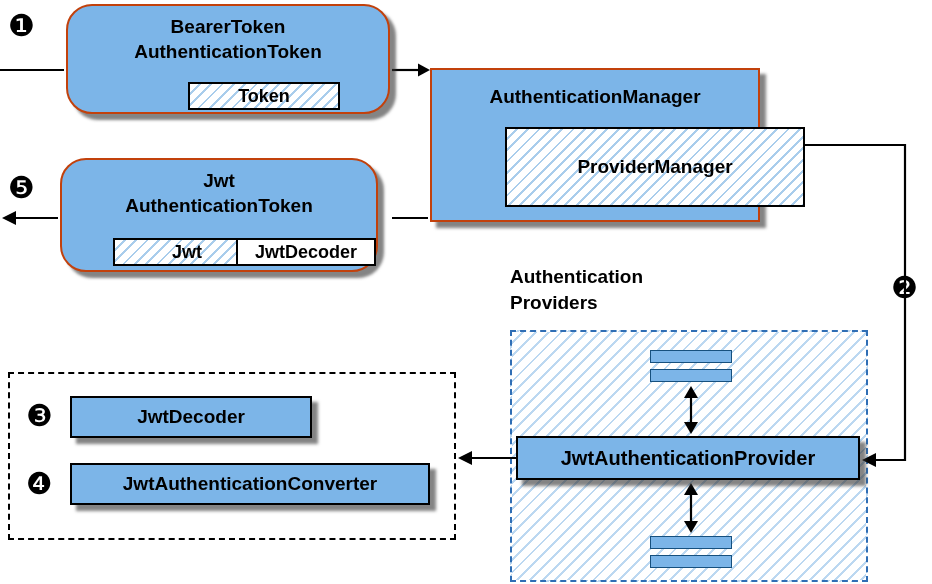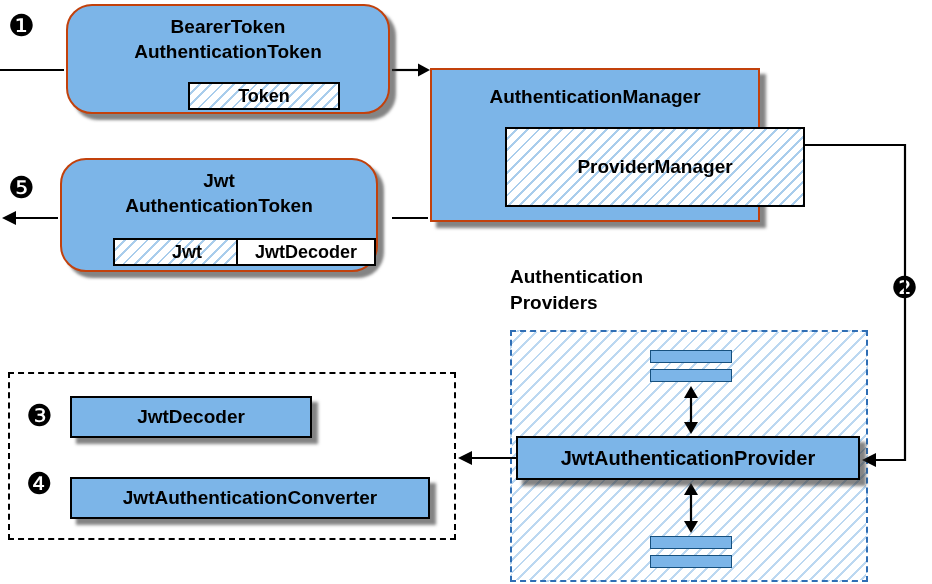--- a/index.html
+++ b/index.html
@@ -128,15 +128,15 @@
   </div>
 
   <div class="bar" style="left:650px;top:350px"></div>
   <div class="bar" style="left:650px;top:369px"></div>
   <div class="bar" style="left:650px;top:536px"></div>
   <div class="bar" style="left:650px;top:555px"></div>
 
   <div class="leaf" style="left:70px;top:396px;width:242px;height:42px;font-size:19px">JwtDecoder</div>
 
   <div class="leaf" style="left:516px;top:436px;width:344px;height:44px">JwtAuthenticationProvider</div>
-  <div class="leaf" style="left:70px;top:477px;width:360px;height:42px;font-size:19px">JwtAuthenticationConverter</div>
+  <div class="leaf" style="left:70px;top:463px;width:360px;height:42px;font-size:19px">JwtAuthenticationConverter</div>
 
 </div>
 
 </body></html>

